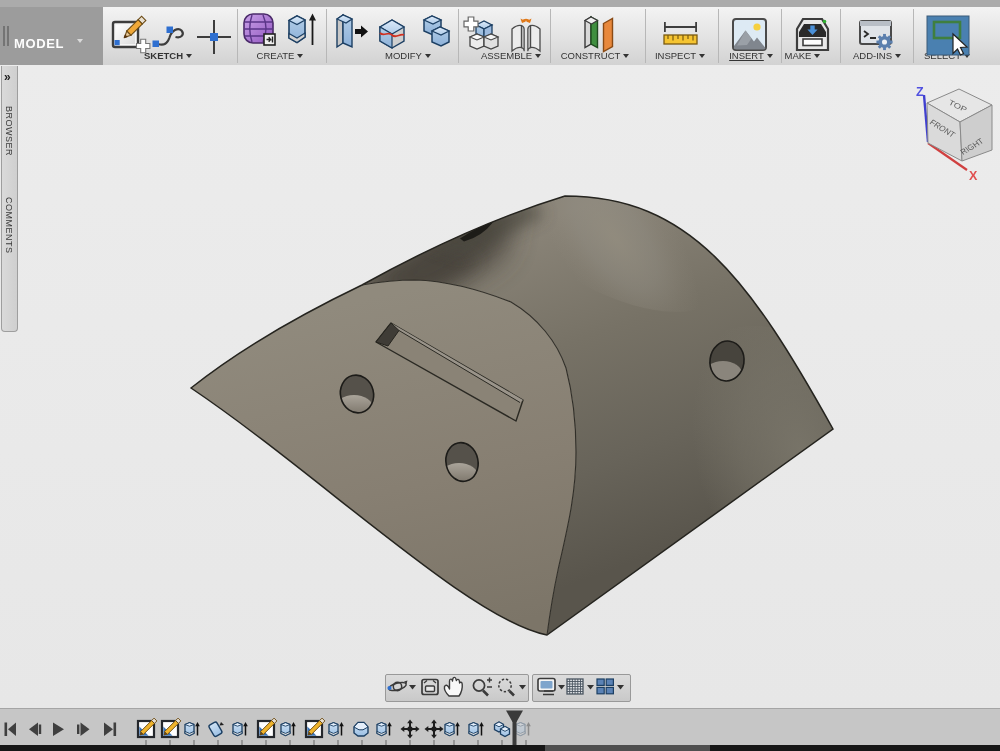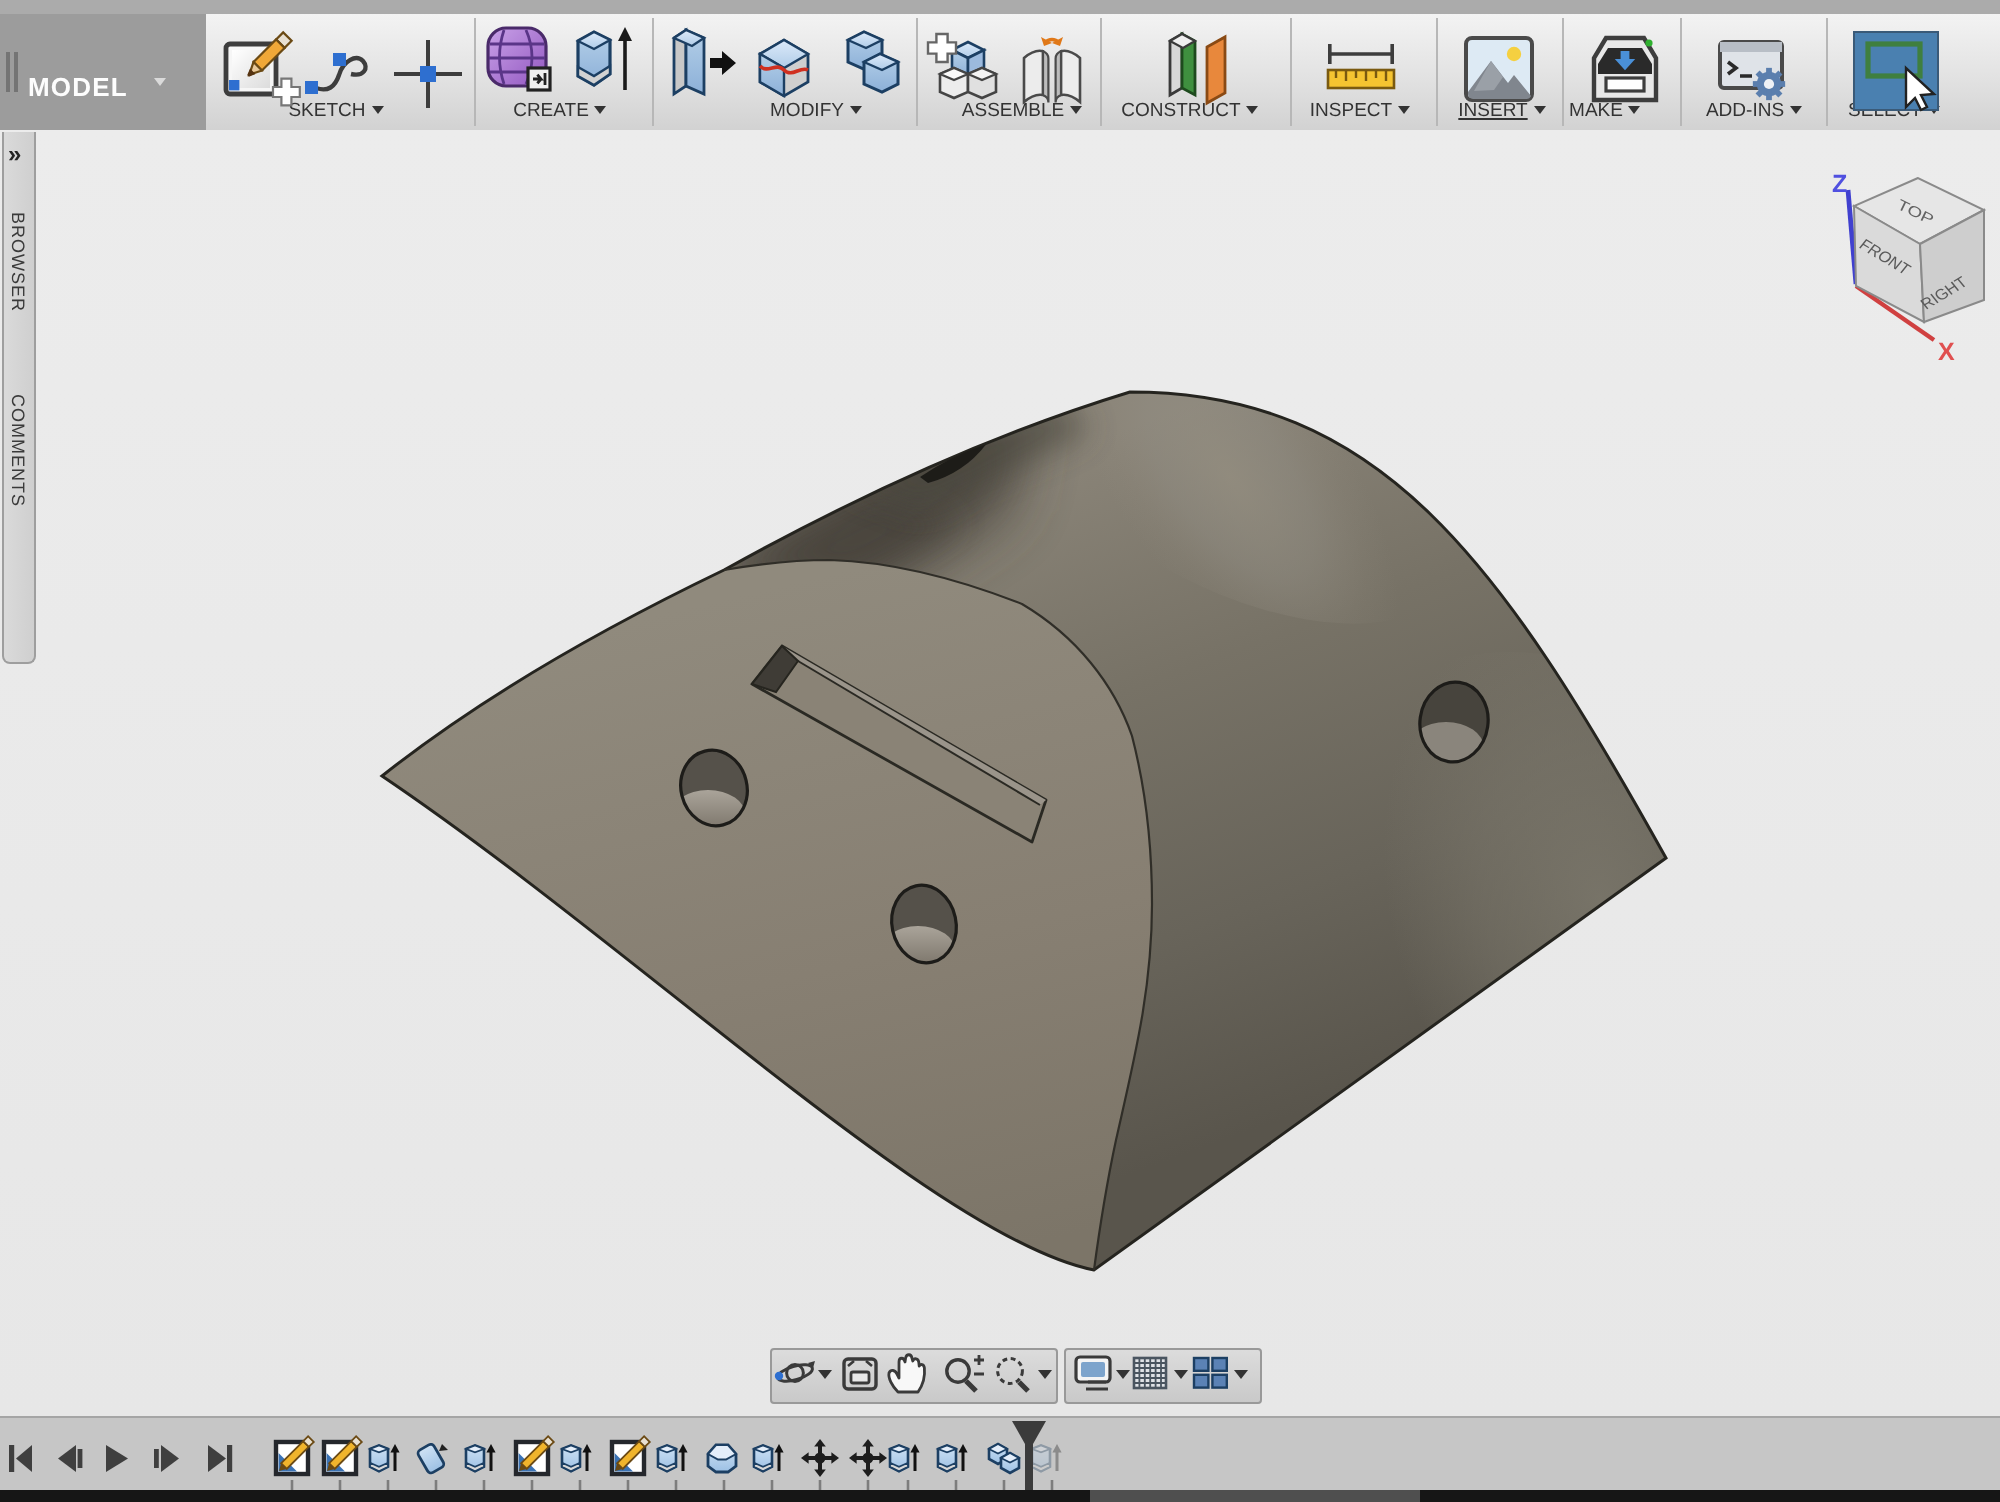--- a/index.html
+++ b/index.html
@@ -43,21 +43,21 @@
     </div>
     <div class="sep" style="left:237px"></div>
     <div class="sep" style="left:326px"></div>
     <div class="sep" style="left:458px"></div>
     <div class="sep" style="left:550px"></div>
     <div class="sep" style="left:645px"></div>
     <div class="sep" style="left:718px"></div>
     <div class="sep" style="left:781px"></div>
     <div class="sep" style="left:840px"></div>
     <div class="sep" style="left:913px"></div>
-    <div class="glabel" style="left:138px;width:60px;">SKETCH<span class="dtri"></span></div>
+    <div class="glabel" style="left:138px;width:60px;font-weight:bold;">SKETCH<span class="dtri"></span></div>
     <div class="glabel" style="left:250px;width:60px;">CREATE<span class="dtri"></span></div>
     <div class="glabel" style="left:362px;width:60px;margin-left:16px;">MODIFY<span class="dtri"></span></div>
     <div class="glabel" style="left:476px;width:70px;">ASSEMBLE<span class="dtri"></span></div>
     <div class="glabel" style="left:555px;width:80px;">CONSTRUCT<span class="dtri"></span></div>
     <div class="glabel" style="left:650px;width:60px;">INSPECT<span class="dtri"></span></div>
     <div class="glabel" style="left:722px;width:58px;text-decoration:underline;">INSERT<span class="dtri"></span></div>
     <div class="glabel" style="left:780px;width:45px;">MAKE<span class="dtri"></span></div>
     <div class="glabel" style="left:848px;width:58px;">ADD-INS<span class="dtri"></span></div>
     <div class="glabel" style="left:919px;width:56px;">SELECT<span class="dtri"></span></div>
     <svg class="abs" style="left:0;top:0" width="1000" height="58" viewBox="0 0 1000 58">

